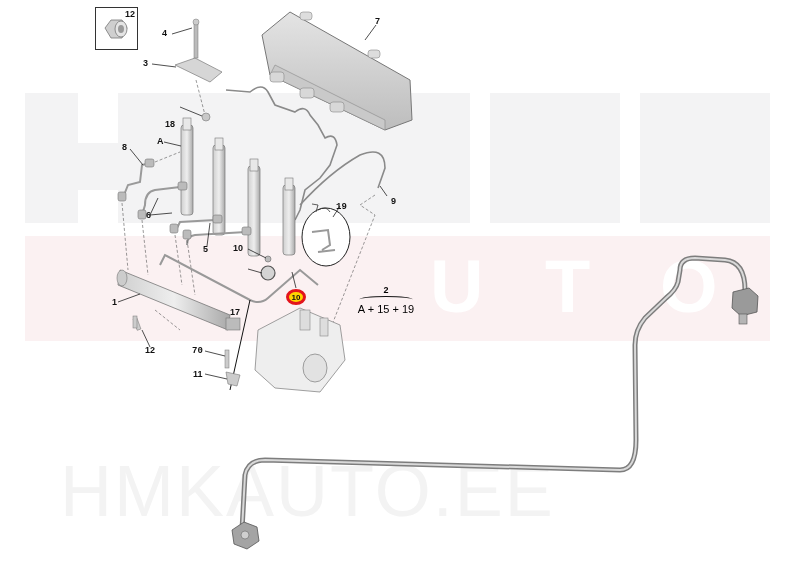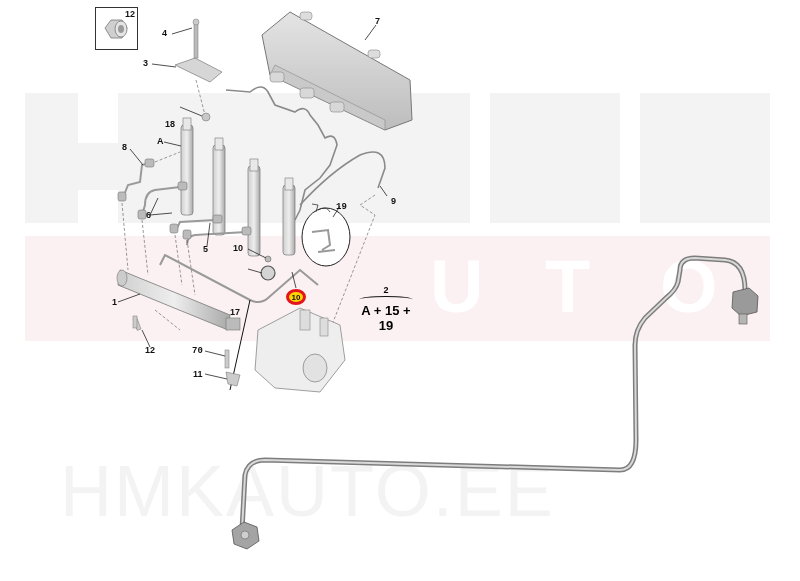--- a/index.html
+++ b/index.html
@@ -11,21 +11,21 @@
     .wm-bottom-text { position: absolute; left: 60px; top: 455px; font-size: 72px; letter-spacing: 2px; color: #f3f3f3; font-weight: 300; font-family: "Liberation Sans", sans-serif; line-height: 1; }
     .wm-auto { position: absolute; top: 250px; font-size: 74px; font-weight: bold; color: #ffffff; font-family: "Liberation Sans", sans-serif; line-height: 1; }
     svg.diagram { position: absolute; left: 0; top: 0; }
     .lbl { position: absolute; font-size: 9px; font-weight: bold; color: #111; font-family: "Liberation Sans", sans-serif; line-height: 1; white-space: nowrap; }
     .inset { position: absolute; left: 95px; top: 7px; width: 41px; height: 41px; border: 1px solid #333; background: #fff; }
     .inset .lbl { position: static; position: absolute; right: 2px; top: 2px; }
     .badge { position: absolute; left: 286px; top: 289px; width: 20px; height: 16px; border-radius: 50%; background: #ffd400; border: 3px solid #e3141c; box-sizing: border-box; font-size: 8px; font-weight: bold; color: #111; display: flex; align-items: center; justify-content: center; }
     .formula { position: absolute; left: 357px; top: 285px; text-align: center; width: 58px; }
     .formula .top { font-size: 9px; font-weight: bold; }
     .formula .brace { height: 6px; border-top: 1px solid #111; border-radius: 50% 50% 0 0; margin: 1px 2px 0 2px; }
-    .formula .bot { font-size: 13px; font-weight: bold; }
+    .formula .bot { font-size: 11px; font-weight: normal; }
   </style>
 </head>
 <body>
 
 <div class="wm-band wm-top"></div>
 <div class="wm-band wm-red"></div>
 
 <div class="wm-h" style="left:78px;top:93px;width:40px;height:50px;"></div>
 <div class="wm-h" style="left:78px;top:190px;width:40px;height:33px;"></div>
 <div class="wm-h" style="left:470px;top:93px;width:20px;height:130px;"></div>

